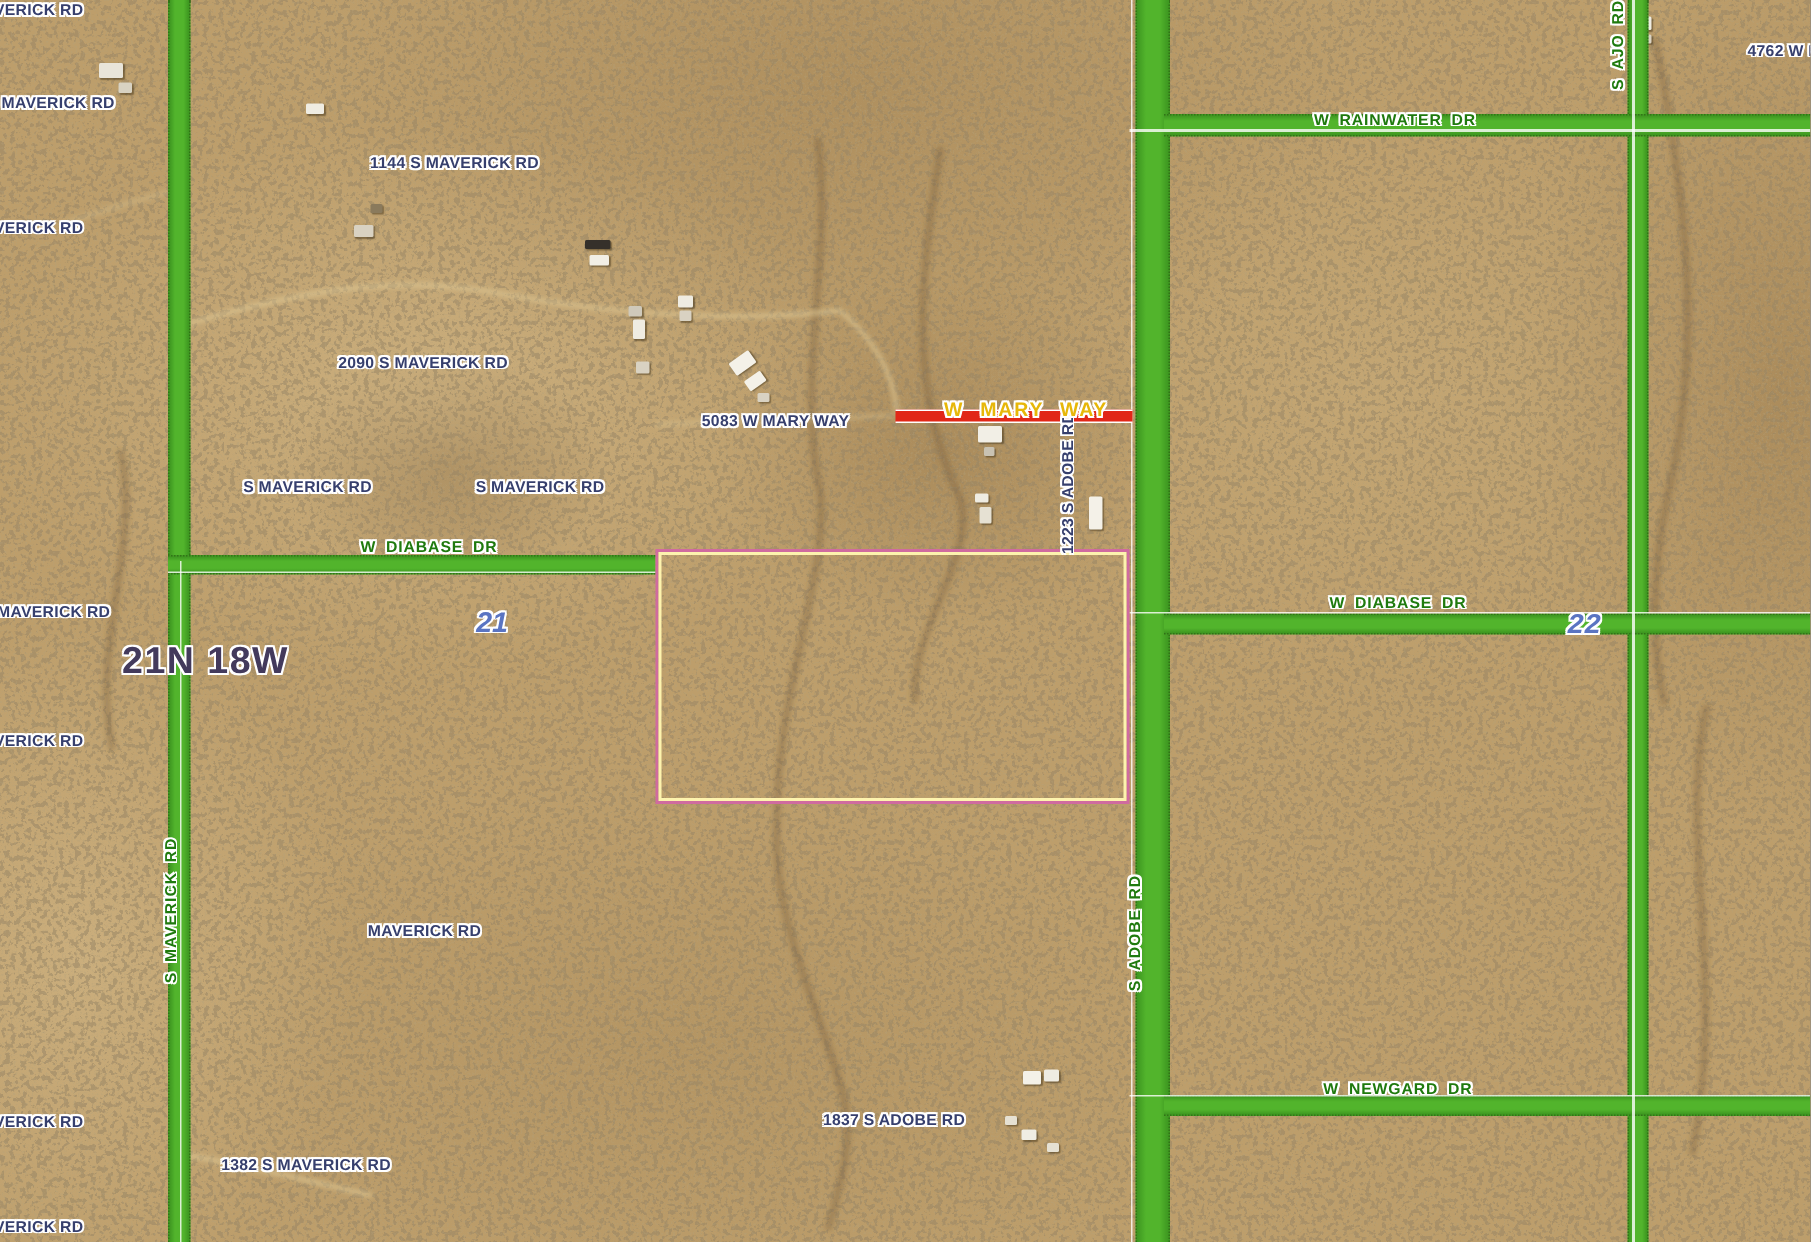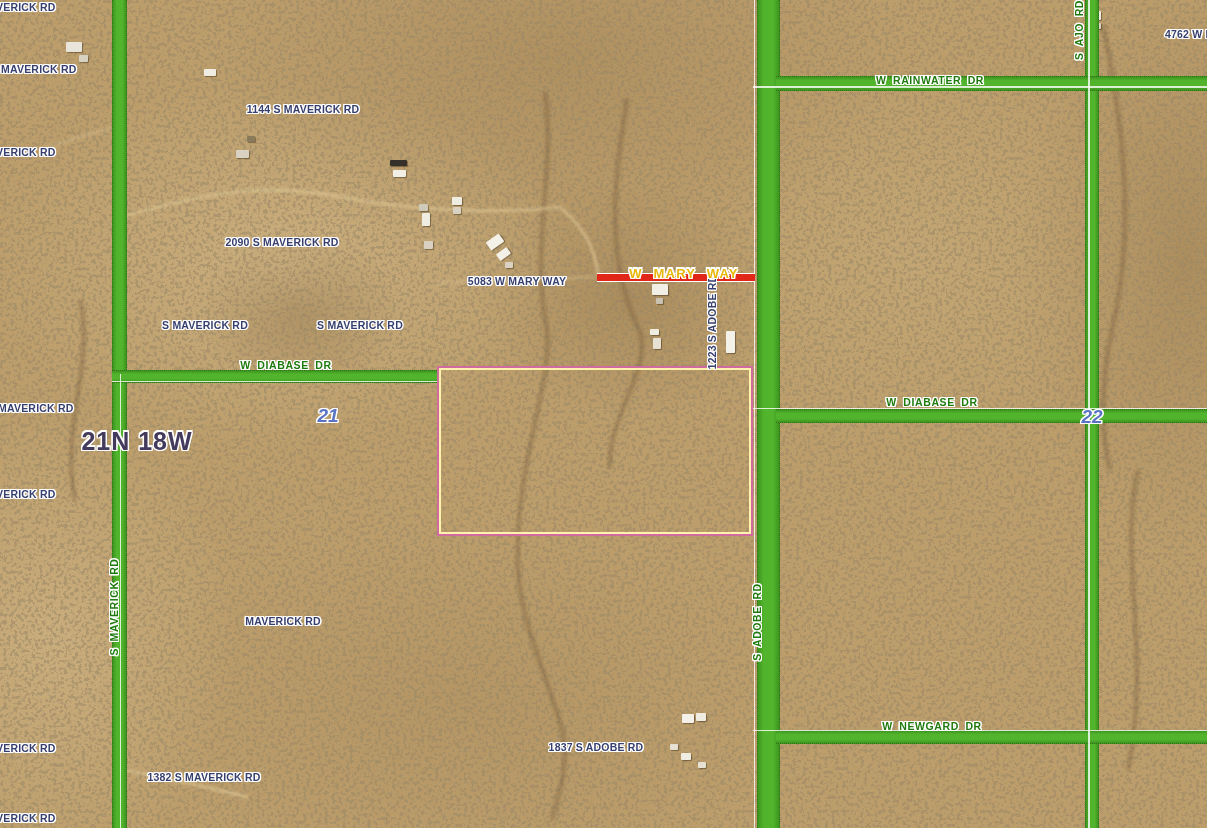--- a/index.html
+++ b/index.html
@@ -147,15 +147,15 @@
       <div class="lbl road" style="left: 286px; top: 365px; transform: translate(-50%, -50%);">W DIABASE DR</div>
       <div class="lbl road" style="left: 930px; top: 80px; transform: translate(-50%, -50%);">W RAINWATER DR</div>
       <div class="lbl road" style="left: 932px; top: 402px; transform: translate(-50%, -50%);">W DIABASE DR</div>
       <div class="lbl road" style="left: 932px; top: 726px; transform: translate(-50%, -50%);">W NEWGARD DR</div>
       <div class="lbl road" style="left: 114px; top: 607px; transform: translate(-50%, -50%) rotate(-90deg);">S MAVERICK RD</div>
       <div class="lbl road" style="left: 757px; top: 622px; transform: translate(-50%, -50%) rotate(-90deg);">S ADOBE RD</div>
       <div class="lbl road" style="left: 1079px; top: 30px; transform: translate(-50%, -50%) rotate(-90deg);">S AJO RD</div>
       <div class="lbl highway" style="left: 684px; top: 273px; transform: translate(-50%, -50%);">W MARY WAY</div>
       <div class="lbl township" style="left: 137px; top: 417px; transform: translate(-50%, -50%); margin-top: 24px;">21N 18W</div>
       <div class="lbl section" style="left: 328px; top: 416px; transform: translate(-50%, -50%);">21</div>
-      <div class="lbl section" style="left: 1092px; top: 417px; transform: translate(-50%, -50%);">22</div>
+      <div class="lbl section" style="left: 1056px; top: 417px; transform: translate(-50%, -50%); font-family: Liberation Mono, monospace;">22</div>
     </div>
 </div>
 
 </body></html>

